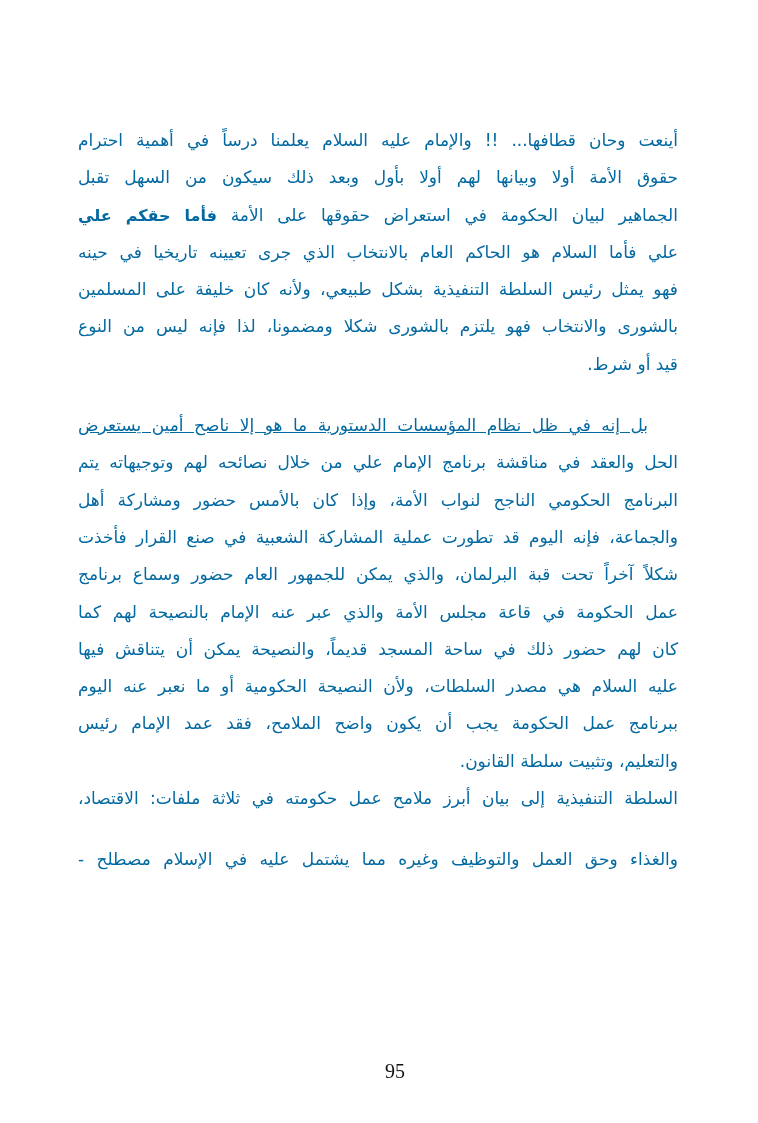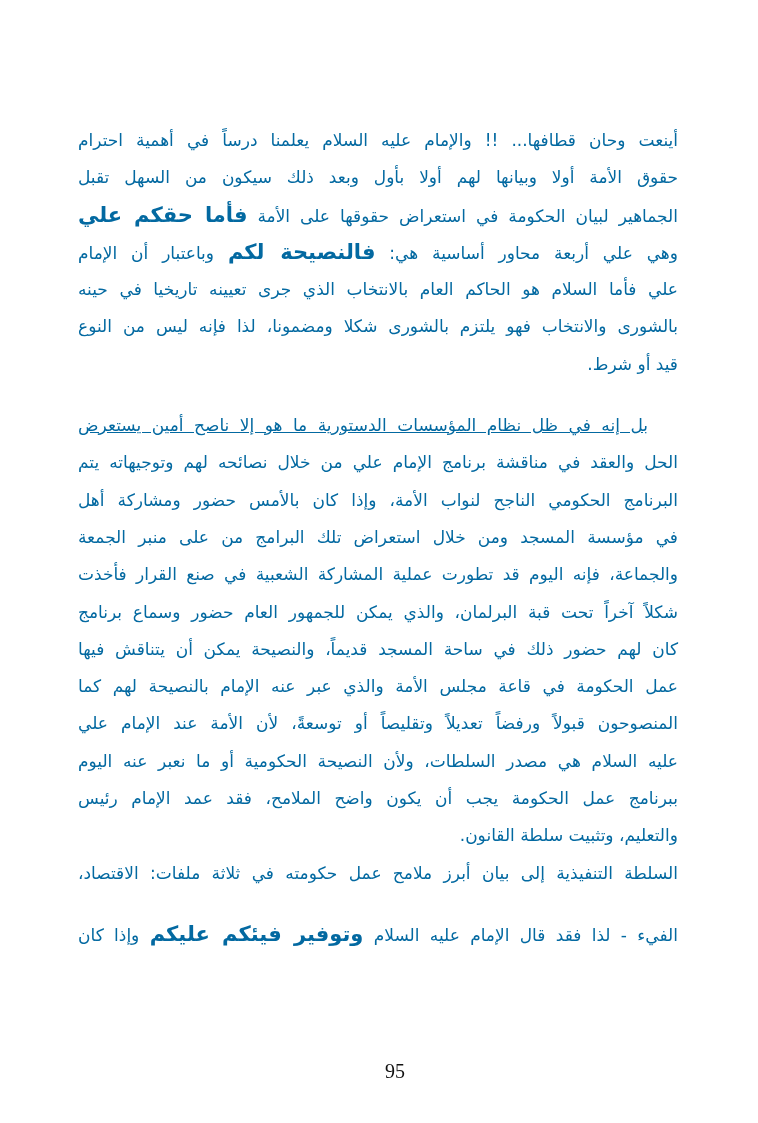--- a/index.html
+++ b/index.html
@@ -14,63 +14,57 @@
   .para { margin: 0; }
   .para + .para { margin-top: 24px; }
   .line {
     display: block; height: 37.3px; line-height: 37.3px;
     font-size: 17px; white-space: nowrap;
     text-align: justify; text-align-last: justify;
     overflow: visible;
   }
   .line.last { text-align-last: right; }
   .line.indent { padding-right: 30px; text-decoration: underline; }
-  .strong { font-weight: bold; font-size: 21px; }
+  .strong { font-weight: bold; font-size: 16px; }
   .page-number {
     position: absolute; left: 16px; width: 758px; top: 1060px;
     text-align: center;
     font-family: "Liberation Serif", serif; font-size: 20px; color: #111;
   }
 </style>
 </head>
 <body>
 
 <div class="page">
 
   <div class="para">
     <span class="line">أينعت وحان قطافها... !! والإمام عليه السلام يعلمنا درساً في أهمية احترام</span>
     <span class="line">حقوق الأمة أولا وبيانها لهم أولا بأول وبعد ذلك سيكون من السهل تقبل</span>
     <span class="line">
       <span>الجماهير لبيان الحكومة في استعراض حقوقها على الأمة </span><span class="strong">فأما حقكم علي</span><span></span>
     </span>
-    <span class="line">
-      <span>وهي علي أربعة محاور أساسية هي: </span><span class="strong">فالنصيحة لكم</span><span> وباعتبار أن الإمام</span>
-    </span>
     <span class="line">علي فأما السلام هو الحاكم العام بالانتخاب الذي جرى تعيينه تاريخيا في حينه</span>
+    <span class="line">فهو يمثل رئيس السلطة التنفيذية بشكل طبيعي، ولأنه كان خليفة على المسلمين</span>
     <span class="line">بالشورى والانتخاب فهو يلتزم بالشورى شكلا ومضمونا، لذا فإنه ليس من النوع</span>
     <span class="line last">قيد أو شرط.</span>
   </div>
 
   <div class="para">
     <span class="line indent">بل إنه في ظل نظام المؤسسات الدستورية ما هو إلا ناصح أمين يستعرض</span>
     <span class="line">الحل والعقد في مناقشة برنامج الإمام علي من خلال نصائحه لهم وتوجيهاته يتم</span>
     <span class="line">البرنامج الحكومي الناجح لنواب الأمة، وإذا كان بالأمس حضور ومشاركة أهل</span>
-    <span class="line">في مؤسسة المسجد ومن خلال استعراض تلك البرامج من على منبر الجمعة</span>
     <span class="line">والجماعة، فإنه اليوم قد تطورت عملية المشاركة الشعبية في صنع القرار فأخذت</span>
     <span class="line">شكلاً آخراً تحت قبة البرلمان، والذي يمكن للجمهور العام حضور وسماع برنامج</span>
+    <span class="line">عمل الحكومة في قاعة مجلس الأمة والذي عبر عنه الإمام بالنصيحة لهم كما</span>
     <span class="line">كان لهم حضور ذلك في ساحة المسجد قديماً، والنصيحة يمكن أن يتناقش فيها</span>
-    <span class="line">عمل الحكومة في قاعة مجلس الأمة والذي عبر عنه الإمام بالنصيحة لهم كما</span>
-    <span class="line">المنصوحون قبولاً ورفضاً تعديلاً وتقليصاً أو توسعةً، لأن الأمة عند الإمام علي</span>
     <span class="line">عليه السلام هي مصدر السلطات، ولأن النصيحة الحكومية أو ما نعبر عنه اليوم</span>
     <span class="line">ببرنامج عمل الحكومة يجب أن يكون واضح الملامح، فقد عمد الإمام رئيس</span>
     <span class="line last">والتعليم، وتثبيت سلطة القانون.</span>
     <span class="line">السلطة التنفيذية إلى بيان أبرز ملامح عمل حكومته في ثلاثة ملفات: الاقتصاد،</span>
   </div>
 
   <div class="para">
-    <span class="line">
-      <span>الفيء - لذا فقد قال الإمام عليه السلام </span><span class="strong">وتوفير فيئكم عليكم</span><span> وإذا كان</span>
-    </span>
+    <span class="line">والغذاء وحق العمل والتوظيف وغيره مما يشتمل عليه في الإسلام مصطلح -</span>
   </div>
 
 </div>
 
 <div class="page-number">95</div>
 
 </body></html>

